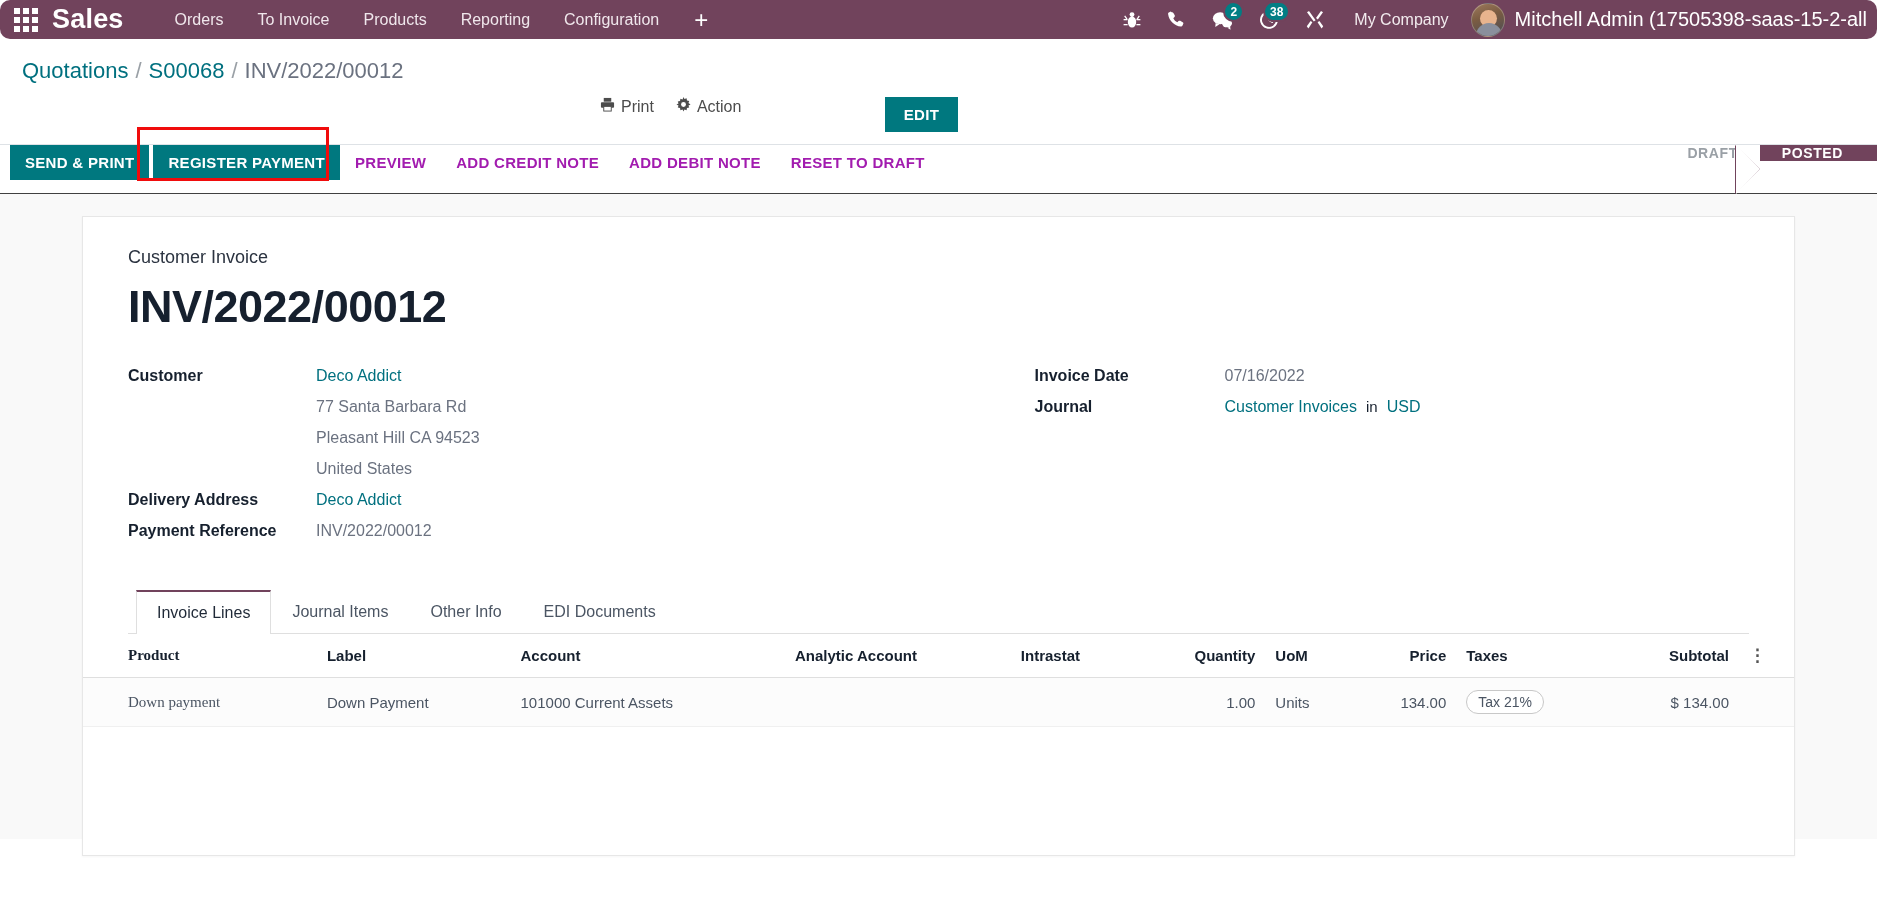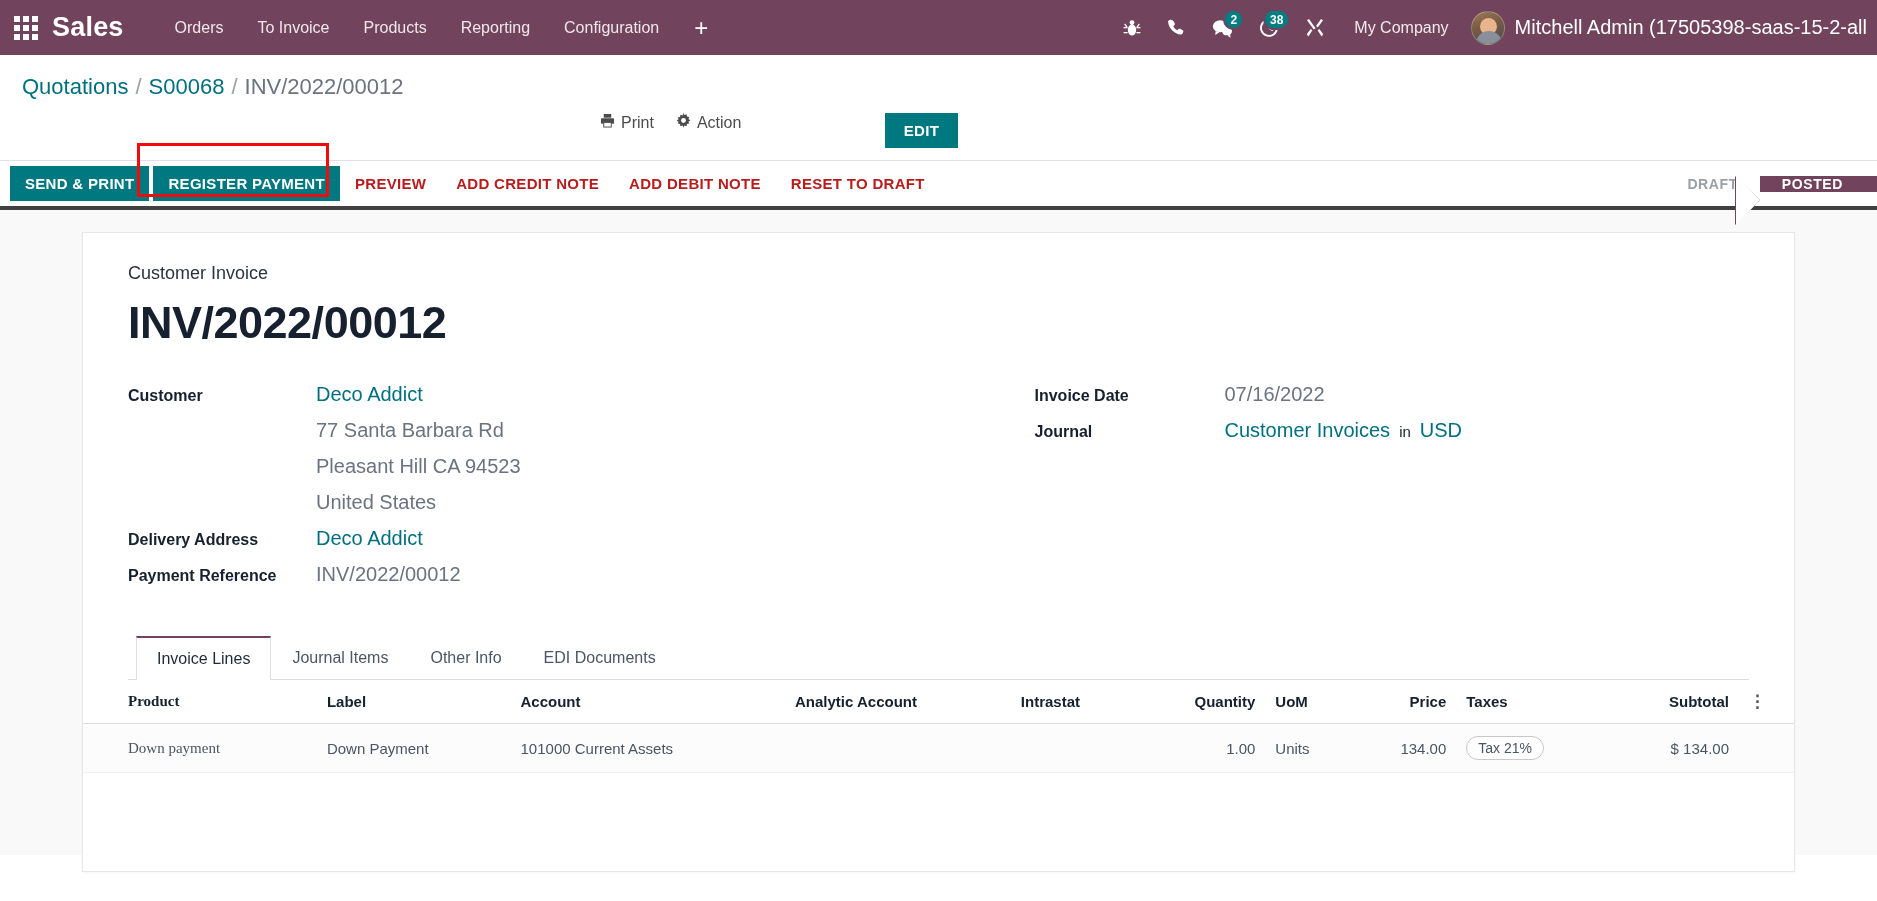--- a/index.html
+++ b/index.html
@@ -6,27 +6,28 @@
   html, body {
     width: 1877px; height: 901px;
     background: #ffffff;
     font-family: "Liberation Sans", sans-serif;
     color: #374151;
     overflow: hidden;
   }
 
   
   .navbar {
-    height: 55px;
+    height: 39px;
     background: #71435c;
     display: flex;
     align-items: center;
     padding: 0 10px 0 0;
     color: #ffffff;
     position: relative;
+    border-radius: 10px;
   }
   .apps-grid {
     width: 52px; height: 55px;
     display: flex; align-items: center; justify-content: center;
     cursor: pointer;
   }
   .apps-grid .dots {
     display: grid;
     grid-template-columns: repeat(3, 6px);
     grid-template-rows: repeat(3, 6px);
@@ -120,31 +121,31 @@
   }
   .cb-right {
     margin-left: auto; display: flex; align-items: center; gap: 30px;
     font-size: 16px; color: #6b7280;
   }
   .pager-btn { cursor: pointer; color: #6b7280; font-size: 21px; line-height: 1; padding: 0 5px; }
 
   
   .statusbar-wrap {
     border-top: 1px solid #dee2e6;
-    border-bottom: 4px solid #404040;
+    border-bottom: 1px solid #404040;
     background: #fff;
-    display: flex; align-items: center;
+    display: flex; align-items: flex-start;
     height: 50px;
     position: relative;
   }
   .sb-buttons { display: flex; align-items: center; padding-left: 10px; gap: 0; }
   .sb-btn {
     font-size: 15px; font-weight: 600; letter-spacing: .3px;
     padding: 9px 15px; border: none; cursor: pointer;
-    background: transparent; color: #b91c1c;
+    background: transparent; color: #a21caf;
     white-space: nowrap;
     font-family: "Liberation Sans", sans-serif;
   }
   .sb-btn.primary { background: #00787f; color: #ffffff; }
   .sb-btn.primary + .sb-btn.primary { margin-left: 4px; }
   .highlight-box {
     position: absolute;
     border: 3px solid #f00c0c;
     pointer-events: none;
     left: 137px; top: -18px;
@@ -195,21 +196,21 @@
 
   .fields { display: flex; }
   .col { width: 50%; }
   .col.right { padding-left: 96px; }
   .frow { display: flex; margin-bottom: 13px; align-items: baseline; }
   .flabel {
     font-size: 16px; font-weight: bold; color: #16202e;
     width: 188px; flex: none;
   }
   .col.right .flabel { width: 190px; }
-  .fvalue { font-size: 20px; color: #6b7280; }
+  .fvalue { font-size: 16px; color: #6b7280; }
   .fvalue.link { color: #00707f; cursor: pointer; }
   .inline-word { font-size: 15px; color: #16202e; margin: 0 9px; }
 
   
   .tabs {
     display: flex; margin-top: 36px;
     border-bottom: 1px solid #dfdfdf;
     padding-left: 8px;
   }
   .tab {

